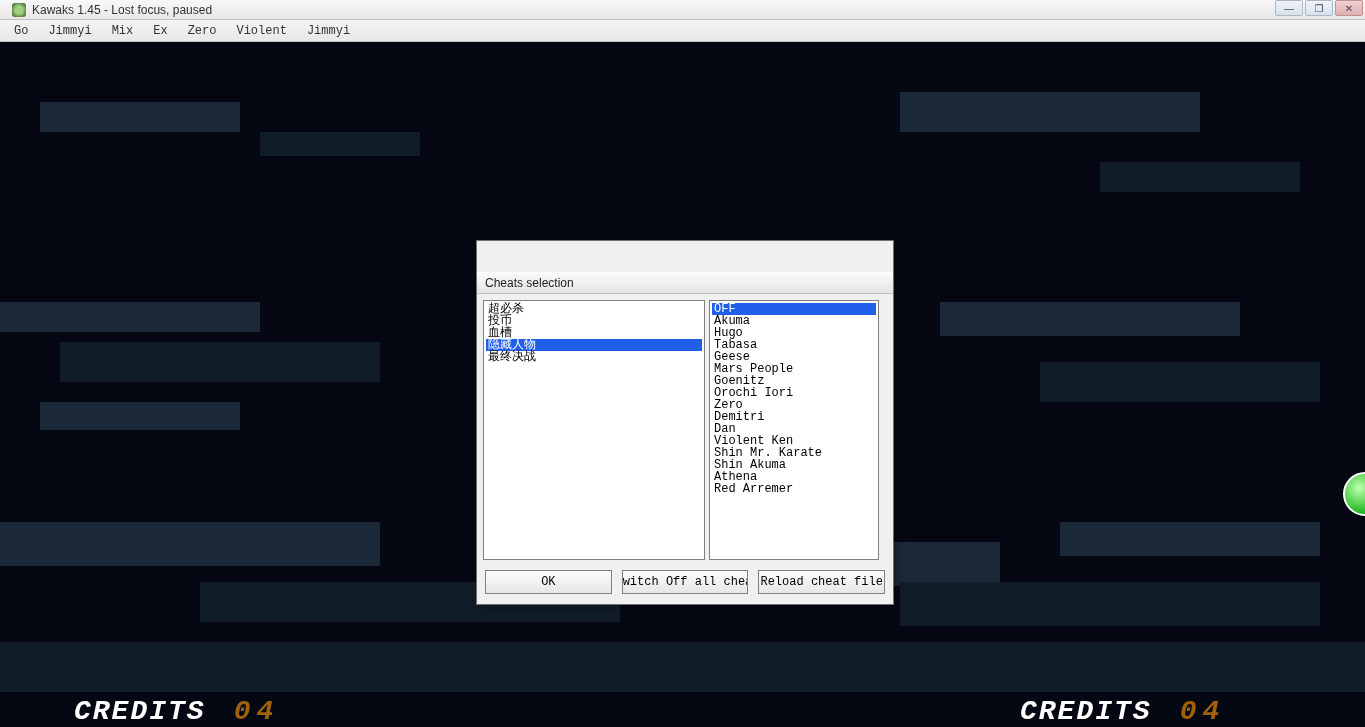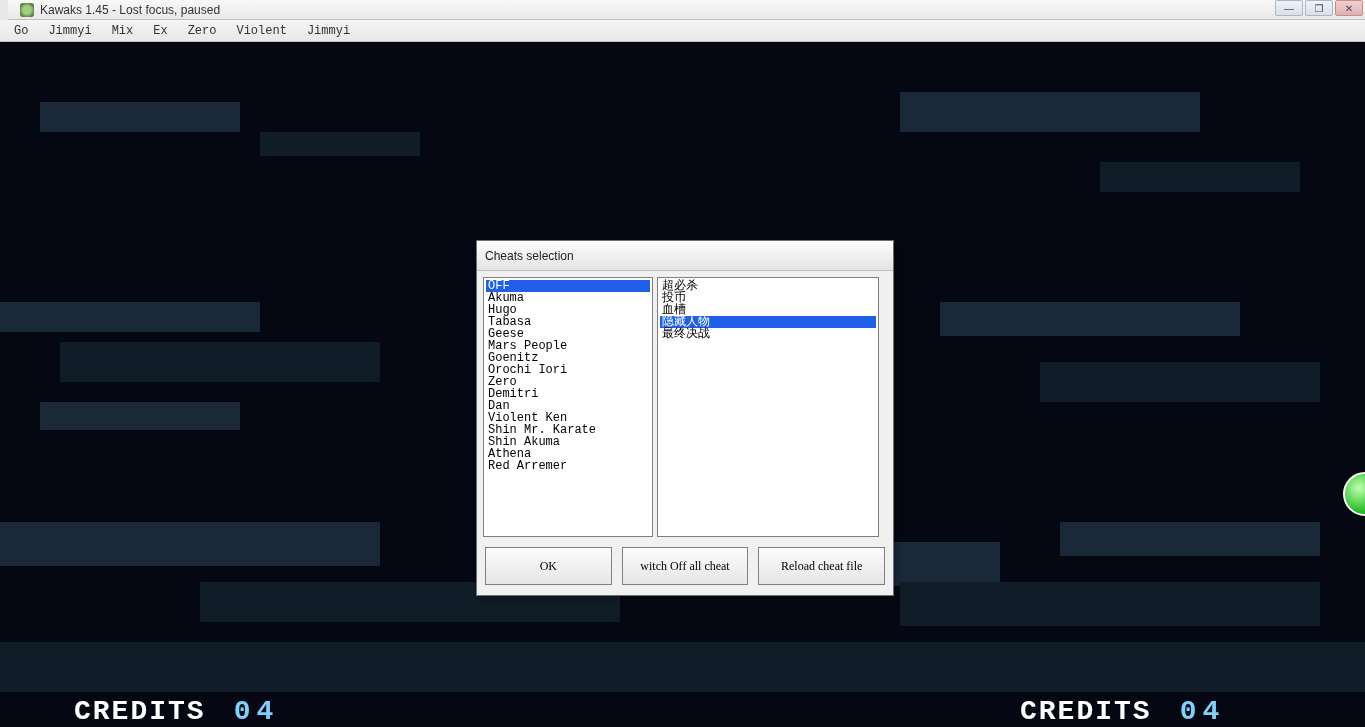--- a/index.html
+++ b/index.html
@@ -13,21 +13,20 @@
     position: relative;
   }
   .titlebar {
     height: 20px;
     background: linear-gradient(to bottom, #f8f8f8, #e8e8e8);
     border-bottom: 1px solid #c0c0c0;
     display: flex;
     align-items: center;
     padding: 0 12px;
     position: relative;
-    margin-left: 8px;
   }
   .titlebar .app-icon {
     width: 14px;
     height: 14px;
     background: radial-gradient(circle, #a0d080 40%, #406030 90%);
     border-radius: 3px;
     margin-right: 6px;
   }
   .titlebar .title-text {
     color: #333;
@@ -87,23 +86,24 @@
   .credits {
     position: absolute;
     bottom: 0px;
     font-family: "Courier New", monospace;
     font-weight: bold;
     font-size: 28px;
     letter-spacing: 2px;
     color: #fff;
     display: flex;
     align-items: center;
+    font-style: italic;
   }
   .credits .num {
-    color: #7dd3fc;
+    color: #a16207;
     margin-left: 28px;
     letter-spacing: 6px;
   }
   .green-circle {
     position: absolute;
     right: -22px;
     top: 430px;
     width: 44px;
     height: 44px;
     background: radial-gradient(circle at 35% 35%, #c0ffb0, #30c030 60%, #108010);
@@ -113,28 +113,29 @@
   .dialog {
     position: absolute;
     left: 476px;
     top: 198px;
     width: 418px;
     background: #f0f0f0;
     border: 1px solid #707070;
     box-shadow: 2px 2px 8px rgba(0,0,0,0.3);
   }
   .dialog-titlebar {
-    height: 30px;
+    height: 22px;
     background: linear-gradient(to bottom, #fcfcfc, #e4e4e4);
     border-bottom: 1px solid #c0c0c0;
     display: flex;
     align-items: center;
     padding: 0 8px;
     color: #222;
     font-size: 12px;
+    margin-top: 31px;
   }
   .dialog-body {
     padding: 6px;
     display: flex;
     flex-direction: column;
   }
   .lists-row {
     display: flex;
     gap: 4px;
   }
@@ -160,24 +161,24 @@
     color: #fff;
   }
   .button-row {
     display: flex;
     gap: 10px;
     margin-top: 10px;
     padding: 0 2px 4px 2px;
   }
   .dlg-btn {
     flex: 1;
-    height: 38px;
+    height: 24px;
     background: linear-gradient(to bottom, #fcfcfc, #e6e6e6);
     border: 1px solid #808080;
-    font-family: Liberation Serif, serif;
+    font-family: Liberation Mono, monospace;
     font-size: 12px;
     cursor: pointer;
     overflow: hidden;
     white-space: nowrap;
   }
 </style>
 </head>
 <body>
 
 <div class="titlebar">
@@ -228,45 +229,45 @@
     <span>CREDITS</span>
     <span class="num">04</span>
   </div>
 
   <div class="dialog">
     <div class="dialog-titlebar">
       <span>Cheats selection</span>
     </div>
     <div class="dialog-body">
       <div class="lists-row">
+        <div class="listbox left" id="left-list">
+            <div class="list-item-row">超必杀</div>
+            <div class="list-item-row">投币</div>
+            <div class="list-item-row">血槽</div>
+            <div class="list-item-row selected">隐藏人物</div>
+            <div class="list-item-row">最终决战</div>
+          </div>
         <div class="listbox right" id="right-list">
             <div class="list-item-row selected">OFF</div>
             <div class="list-item-row">Akuma</div>
             <div class="list-item-row">Hugo</div>
             <div class="list-item-row">Tabasa</div>
             <div class="list-item-row">Geese</div>
             <div class="list-item-row">Mars People</div>
             <div class="list-item-row">Goenitz</div>
             <div class="list-item-row">Orochi Iori</div>
             <div class="list-item-row">Zero</div>
             <div class="list-item-row">Demitri</div>
             <div class="list-item-row">Dan</div>
             <div class="list-item-row">Violent Ken</div>
             <div class="list-item-row">Shin Mr. Karate</div>
             <div class="list-item-row">Shin Akuma</div>
             <div class="list-item-row">Athena</div>
             <div class="list-item-row">Red Arremer</div>
           </div>
-        <div class="listbox left" id="left-list">
-            <div class="list-item-row">超必杀</div>
-            <div class="list-item-row">投币</div>
-            <div class="list-item-row">血槽</div>
-            <div class="list-item-row selected">隐藏人物</div>
-            <div class="list-item-row">最终决战</div>
-          </div>
       </div>
       <div class="button-row">
         <button class="dlg-btn">OK</button>
         <button class="dlg-btn">witch Off all cheat</button>
         <button class="dlg-btn">Reload cheat file</button>
       </div>
     </div>
   </div>
 </div>
 

